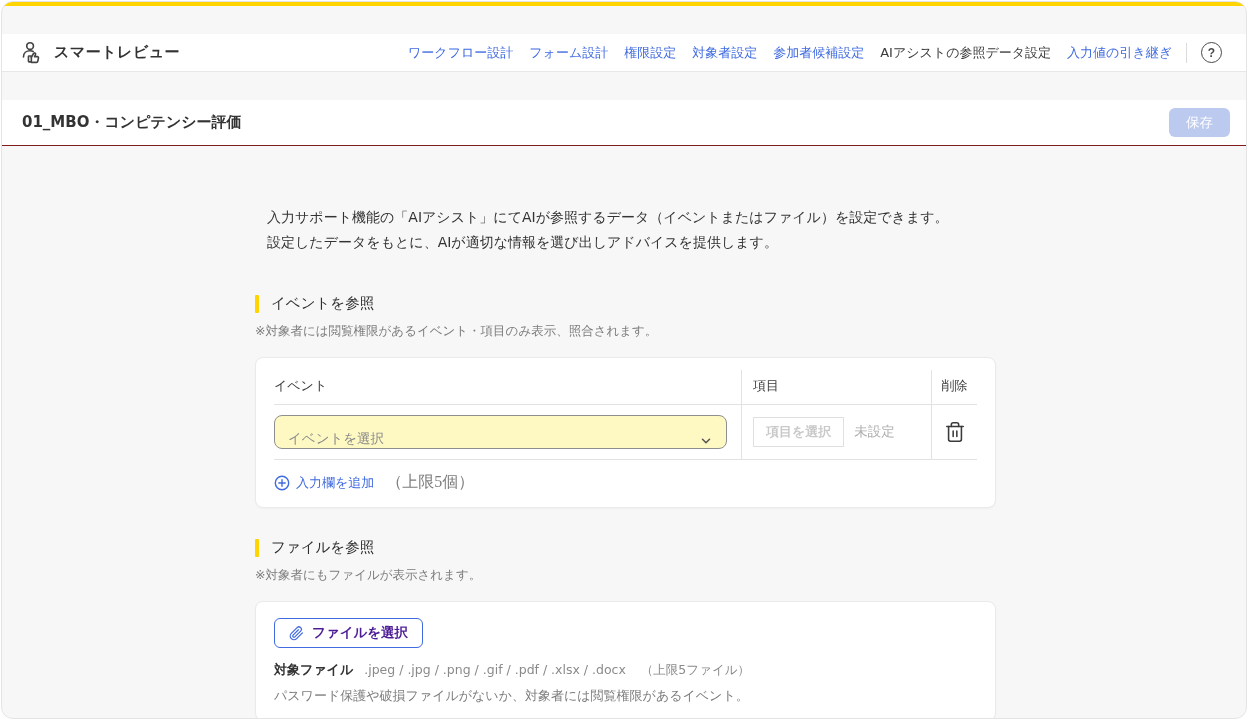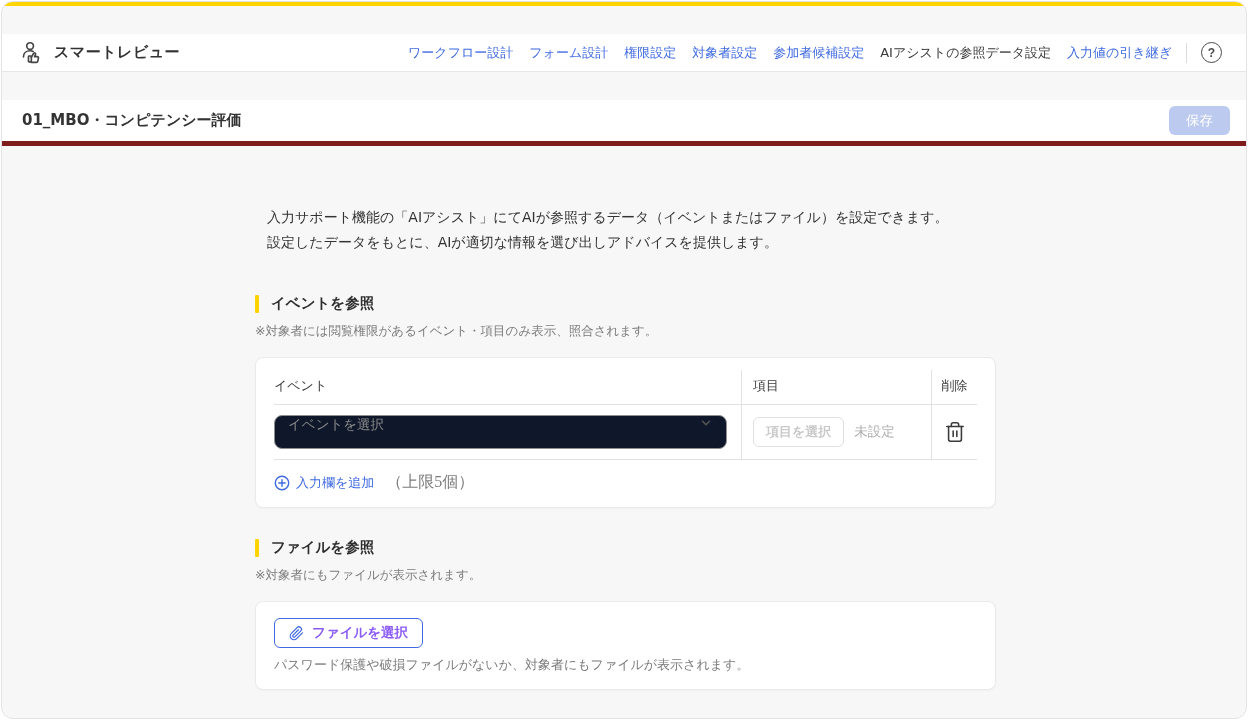--- a/index.html
+++ b/index.html
@@ -37,21 +37,21 @@
   .help-btn {
     width:21px; height:21px; border:1.5px solid #4a4a4a; border-radius:50%;
     display:flex; align-items:center; justify-content:center;
     font-size:12px; font-weight:bold; color:#4a4a4a; background:#fff; cursor:pointer;
     padding:0; line-height:1;
   }
 
   
   .title-bar {
     height:46px; flex:none;
-    background:#fff; border-bottom:5px solid #7f1d1d;
+    background:#fff; border-bottom:1px solid #7f1d1d;
     display:flex; align-items:center;
     padding:0 16px 0 20px;
   }
   .page-title { font-size:15px; font-weight:bold; color:#333; margin:0; }
   .save-btn {
     margin-left:auto; height:29px; padding:0 17px;
     background:#bdcaef; color:#fff;
     border:none; border-radius:6px;
     font-size:13.5px; font-weight:normal;
     font-family:inherit; cursor:default;
@@ -59,21 +59,21 @@
 
   
   .main { flex:1; overflow:hidden; }
   .content { margin-left:253px; width:741px; padding-top:19px; }
   .intro { font-size:14px; line-height:25px; color:#333; margin:12px; }
 
   .section-event { margin-top:39px; }
   .section-file { margin-top:30px; }
   .section-heading {
     display:flex; align-items:center;
-    font-size:14.5px; font-weight:bold; color:#2e2e2e; margin:0;
+    font-size:14.5px; font-weight:normal; color:#2e2e2e; margin:0;
   }
   .section-heading .bar {
     width:4px; height:18px; background:#ffd400; margin-right:12px; border-radius:1px; flex:none;
   }
   .note { margin:10px 0 0; font-size:12.5px; color:#7c7c7c; }
 
   .card {
     margin-top:17px; background:#fff;
     border:1px solid #eaeaeb; border-radius:8px;
     padding:12px 18px 14px;
@@ -95,31 +95,31 @@
     min-height:54px;
     display:flex; align-items:center;
   }
   .td-event { padding:10px 14px 10px 0; }
   .td-item { padding:10px 8px 10px 11px; gap:10px; }
   .td-delete { justify-content:center; }
 
   .select-box {
     flex:1; height:34px;
     border:1px solid #8f8f90; border-radius:8px;
-    background:#0f172a;
-    display:flex; align-items:flex-start;
+    background:#fef9c3;
+    display:flex; align-items:flex-end;
     padding:0 13px;
     font-size:13.5px; color:#8a8a8a;
     cursor:pointer;
   }
   .select-box .chev { margin-left:auto; display:flex; }
 
   .item-btn {
     height:30px; padding:0 12px;
-    border:1px solid #e0e0e1; border-radius:6px;
+    border:1px solid #e0e0e1; border-radius:0;
     background:#fff; color:#c9c9ca;
     font-size:13px; font-weight:bold; font-family:inherit;
     cursor:default;
   }
   .item-status { color:#aeaeaf; font-size:13.5px; }
 
   .trash-btn { background:none; border:none; padding:2px; cursor:pointer; display:flex; }
 
   .add-row { display:flex; align-items:center; margin-top:12px; }
   .add-link {
@@ -127,21 +127,21 @@
     color:#3f6ae0; font-size:13px; text-decoration:none; cursor:pointer;
   }
   .add-limit { color:#7c7c7c; font-size:16px; margin-left:12px;font-family:Liberation Serif, serif; }
 
   
   .card-file { padding:16px 18px 15px; }
   .file-btn {
     display:inline-flex; align-items:center; gap:8px;
     height:30px; padding:0 14px;
     border:1px solid #3f6ae0; border-radius:6px;
-    background:#fff; color:#8b5cf6;
+    background:#fff; color:#4c1d95;
     font-size:13.5px; font-weight:bold; font-family:inherit;
     cursor:pointer;
   }
   .formats { margin:13px 0 0; font-size:12.5px; color:#8a8a8a; display:flex; align-items:baseline; }
   .formats .label { font-size:13px; font-weight:bold; color:#333; margin-right:11px; }
   .formats .limit { margin-left:15px; }
   .warning { margin:8px 0 0; font-size:13px; color:#7c7c7c; }
 
   svg { display:block; }
 </style>
@@ -257,19 +257,24 @@
         <div class="card card-file">
           <button class="file-btn">
             <span>
               <svg width="15" height="15" viewBox="0 0 24 24" fill="none" stroke="#3f6ae0" stroke-width="2" stroke-linecap="round" stroke-linejoin="round">
                 <path d="M21.44 11.05l-9.19 9.19a6 6 0 0 1-8.49-8.49l9.19-9.19a4 4 0 0 1 5.66 5.66l-9.2 9.19a2 2 0 0 1-2.83-2.83l8.49-8.48"></path>
               </svg>
             </span>
             <span>ファイルを選択</span>
           </button>
 
-          <p class="warning">パスワード保護や破損ファイルがないか、対象者にもファイルが表示されます。</p>
+          <p class="formats">
+            <span class="label">対象ファイル</span>
+            <span>.jpeg / .jpg / .png / .gif / .pdf / .xlsx / .docx</span>
+            <span class="limit">（上限5ファイル）</span>
+          </p>
+          <p class="warning">パスワード保護や破損ファイルがないか、対象者には閲覧権限があるイベント。</p>
         </div>
       </section>
 
     </div>
   </main>
 </div>
 
 </body></html>

